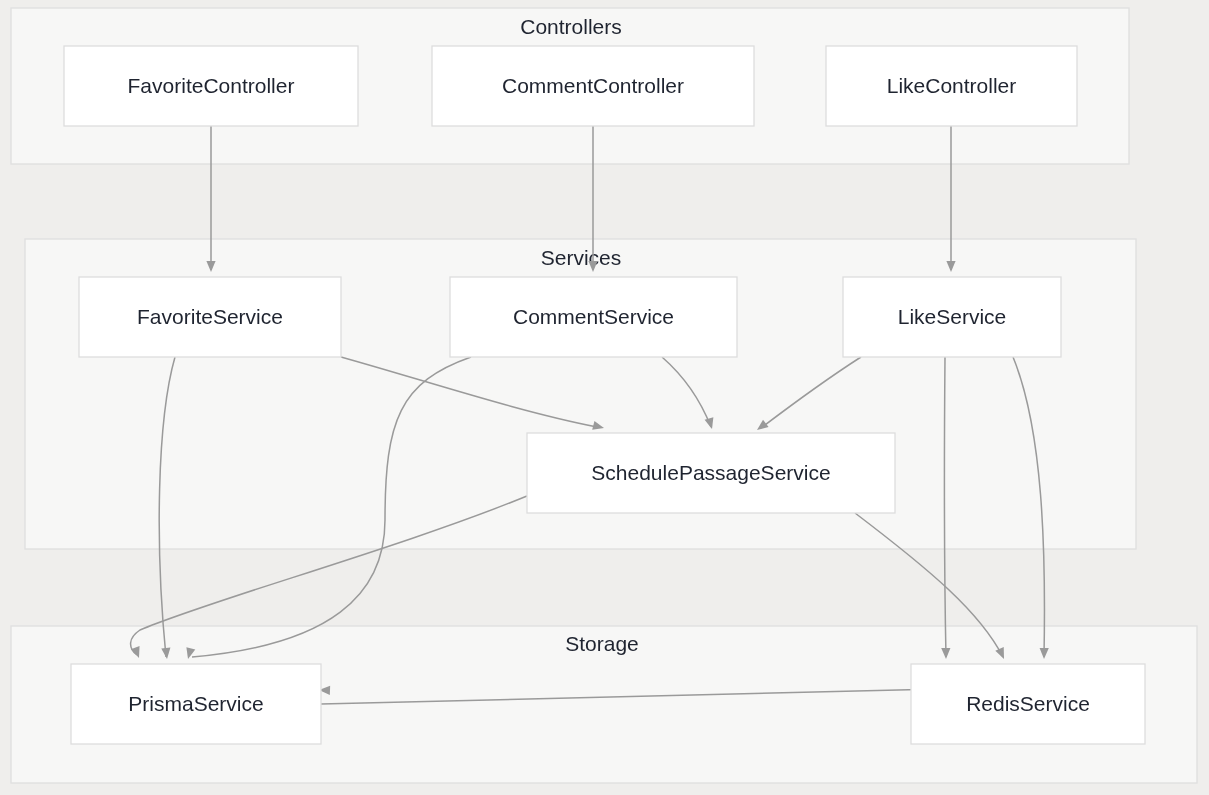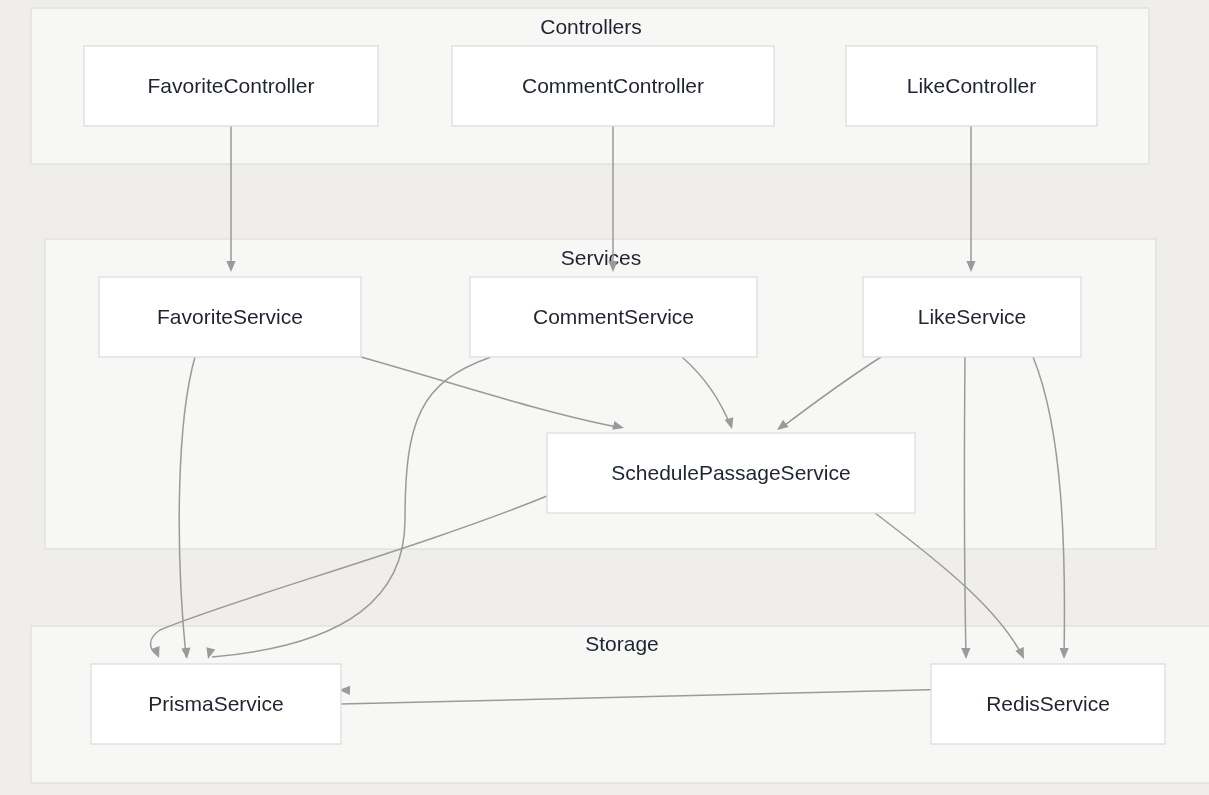--- a/index.html
+++ b/index.html
@@ -3,21 +3,21 @@
 <meta charset="utf-8">
 <style>
   html,body{margin:0;padding:0;}
   body{
     width:1209px;height:795px;
     background:#efeeec;
     font-family:"Liberation Sans", sans-serif;
     overflow:hidden;
     position:relative;
   }
-  #stage{position:absolute;inset:0;width:960px;height:795px;margin-left:20px;}
+  #stage{position:absolute;inset:0;width:960px;height:795px;}
   svg.layer{position:absolute;left:0;top:0;width:1209px;height:795px;}
   .cluster-rect{fill:#f7f7f6;stroke:#e0e0e0;stroke-width:1.4;}
   .node-rect{fill:#ffffff;stroke:#dddddd;stroke-width:1.3;}
   .edge-path{fill:none;stroke:#9a9a9a;stroke-width:1.5;}
   .node-label{
     font-family:"Liberation Sans", sans-serif;
     font-size:21px;fill:#1f2430;
     text-anchor:middle;dominant-baseline:middle;
   }
   .cluster-label{

